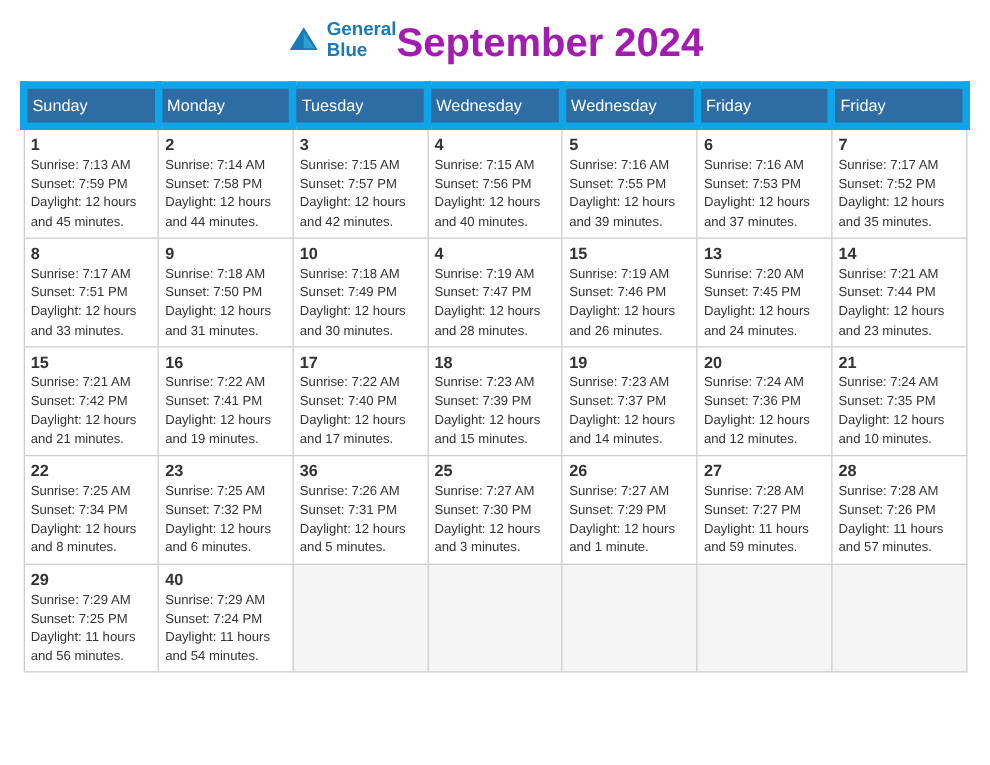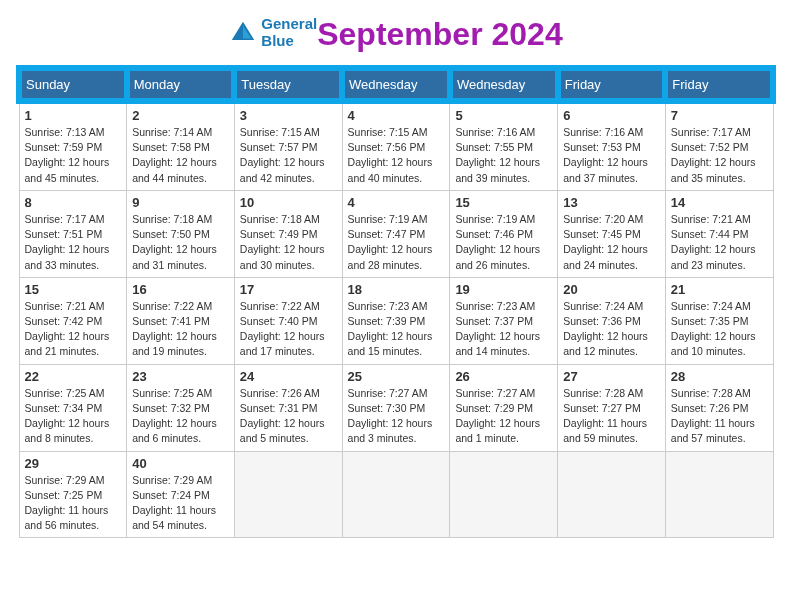--- a/index.html
+++ b/index.html
@@ -261,21 +261,21 @@
           Sunrise: 7:25 AM<br>Sunset: 7:34 PM<br>Daylight: 12 hours and 8 minutes.
         </div>
       </td>
         <td>
         <span class="day-number">23</span>
         <div class="day-info">
           Sunrise: 7:25 AM<br>Sunset: 7:32 PM<br>Daylight: 12 hours and 6 minutes.
         </div>
       </td>
         <td>
-        <span class="day-number">24</span>
+        <span class="day-number">36</span>
         <div class="day-info">
           Sunrise: 7:26 AM<br>Sunset: 7:31 PM<br>Daylight: 12 hours and 5 minutes.
         </div>
       </td>
         <td>
         <span class="day-number">25</span>
         <div class="day-info">
           Sunrise: 7:27 AM<br>Sunset: 7:30 PM<br>Daylight: 12 hours and 3 minutes.
         </div>
       </td>

